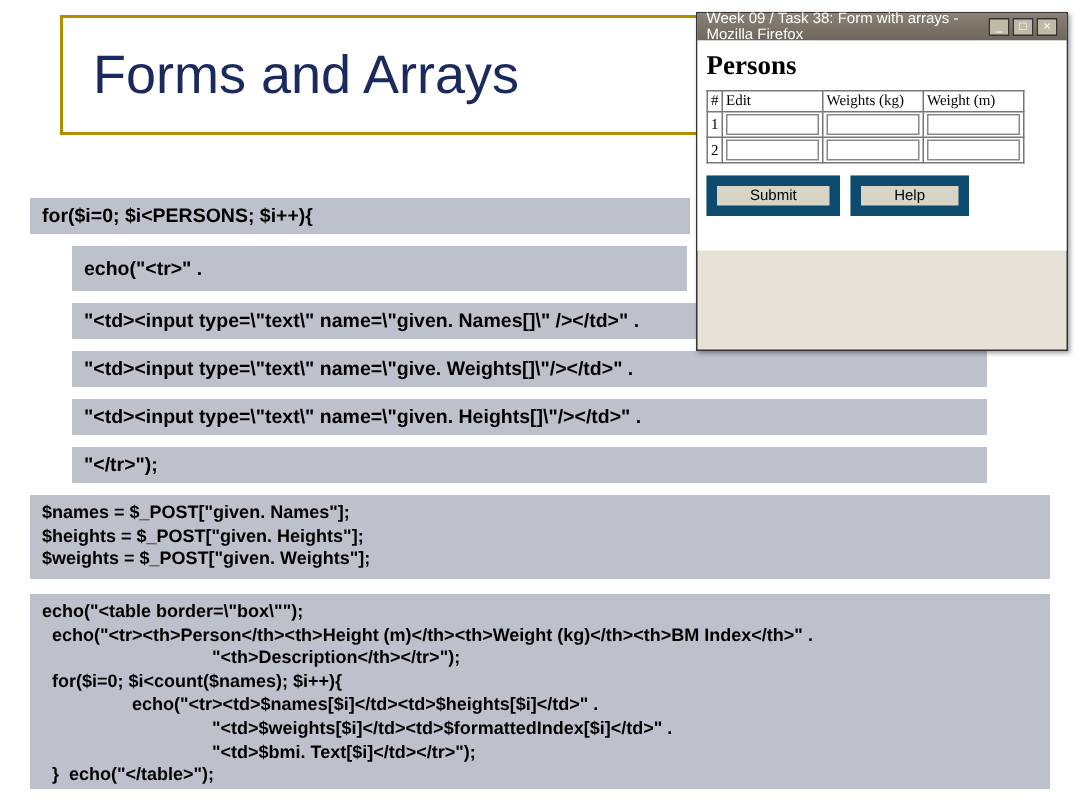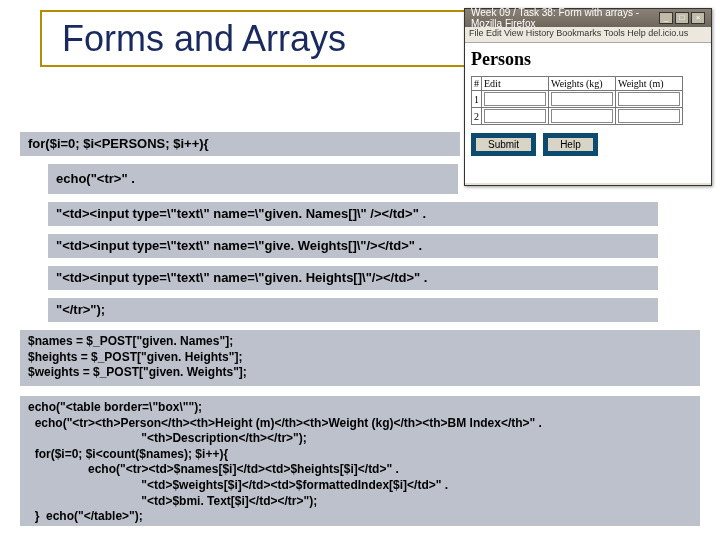--- a/index.html
+++ b/index.html
@@ -16,21 +16,21 @@
     width: 720px;
     height: 540px;
     background: #fff;
     position: relative;
   }
   .title-area {
     position: absolute;
     left: 40px;
     top: 10px;
     right: 40px;
-    height: 57px;
+    height: 80px;
     border: 2px solid #b38c00;
     background: #fff;
     padding-left: 20px;
     display: flex;
     align-items: center;
   }
   .title-text {
     font-size: 36px;
     color: #1a2a5e;
     font-weight: normal;
@@ -106,21 +106,21 @@
     width: 680px;
     height: 130px;
     font-size: 12px;
     white-space: pre;
   }
   .browser {
     position: absolute;
     right: 8px;
     top: 8px;
     width: 248px;
-    height: 178px;
+    height: 226px;
     background: #e6e2d8;
     border: 1px solid #333;
     box-shadow: 1px 1px 3px rgba(0,0,0,0.4);
     font-family: "Times New Roman", serif;
     font-size: 10px;
     color: #000;
   }
   .browser-titlebar {
     height: 18px;
     background: linear-gradient(#8a8076, #6e665c);
@@ -171,24 +171,24 @@
   }
   .binput {
     width: 62px;
     height: 14px;
     border: 1px solid #888;
     background: #fff;
   }
   .bbtn {
     margin-top: 8px;
     margin-right: 4px;
-    border: 5px solid #0c4a6e;
+    border: 7px solid #0c4a6e;
     background: #d8d4c6;
     font-size: 10px;
-    padding: 1px 12px;
+    padding: 1px 22px;
     font-family: sans-serif;
   }
 </style>
 </head>
 <body>
 
 <div class="slide">
 
   <div class="title-area">
     <div class="title-text">Forms and Arrays</div>
@@ -216,21 +216,20 @@
 
   <div class="browser">
     <div class="browser-titlebar">
       <span>Week 09 / Task 38: Form with arrays - Mozilla Firefox</span>
       <span class="titlebar-btns">
         <span class="titlebar-btn">_</span>
         <span class="titlebar-btn">□</span>
         <span class="titlebar-btn">×</span>
       </span>
     </div>
-    <div class="browser-menu">File  Edit  View  History  Bookmarks  Tools  Help  del.icio.us</div>
     <div class="browser-content">
       <div class="browser-h">Persons</div>
       <table class="btable">
         <tbody>
             <tr>
           <td>#</td>
           <td>Edit</td>
           <td>Weights (kg)</td>
           <td>Weight (m)</td>
         </tr>

